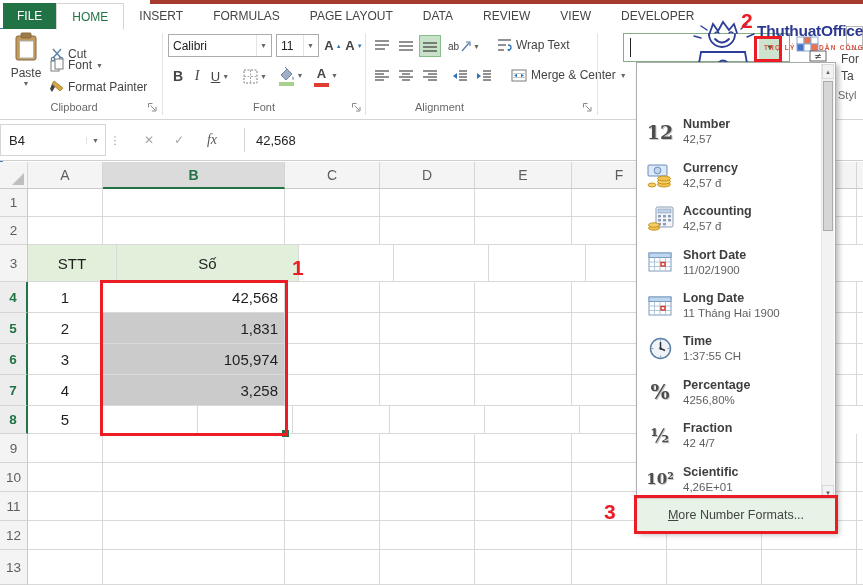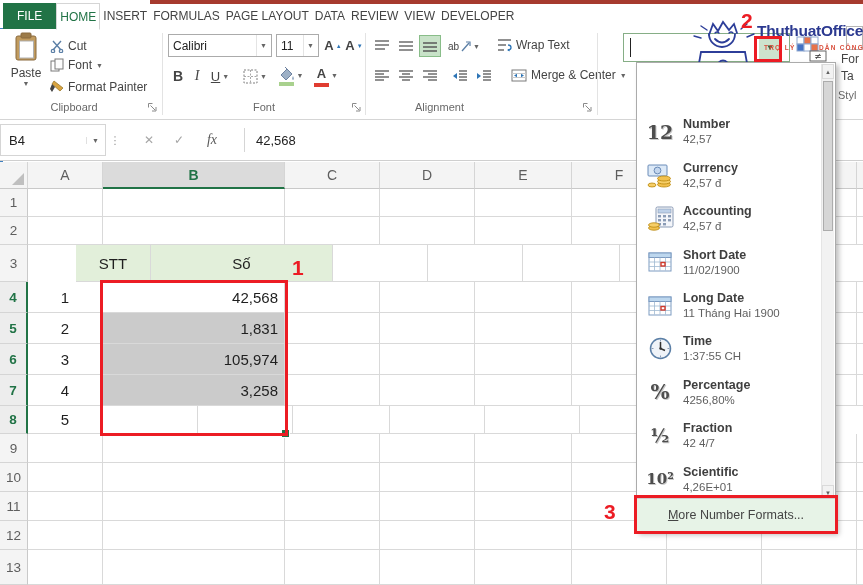--- a/index.html
+++ b/index.html
@@ -4,21 +4,21 @@
 <style>
   html,body{margin:0;padding:0;background:#fff;}
   #screen{position:relative;width:863px;height:585px;overflow:hidden;background:#fff;
           font-family:"Liberation Sans",sans-serif;-webkit-font-smoothing:antialiased;}
   .abs{position:absolute;}
   
   .top-strip{left:150px;top:0;right:0;height:4px;background:#A63A2E;}
   .left-dash{left:0;top:28px;bottom:0;width:3px;
              background:repeating-linear-gradient(180deg,#3F7FBF 0 6px,transparent 6px 12px);}
   .tab-bar{left:3px;top:3px;right:0;height:26px;display:flex;align-items:stretch;z-index:2;}
-  .tab{display:flex;align-items:center;padding:0 3px;font-size:12px;color:#444;cursor:default;white-space:nowrap;}
+  .tab{display:flex;align-items:center;padding:0 15px;font-size:12px;color:#444;cursor:default;white-space:nowrap;}
   .tab.file{background:#217346;color:#fff;padding:0 14px;}
   .tab.active{background:#fff;color:#217346;border:1px solid #D5D5D5;border-bottom:1px solid #fff;margin-bottom:-1px;}
   
   .ribbon{left:0;top:29px;right:0;height:90px;background:#fff;border-bottom:1px solid #D5D5D5;}
   .gdiv{top:4px;width:1px;height:82px;background:#E3E3E3;}
   .grp-label{font-size:11px;color:#696969;text-align:center;}
   .launcher{width:11px;height:11px;}
   .sbtn{position:absolute;display:flex;align-items:center;gap:4px;font-size:12px;color:#444;white-space:nowrap;}
   .arrow{font-size:7px;color:#666;}
   .combo{position:absolute;border:1px solid #ABABAB;background:#fff;display:flex;align-items:center;
@@ -120,21 +120,21 @@
         <span style="display:inline-block;margin-top:1px;">
           <svg width="26" height="30" viewBox="0 0 26 30">
               <rect x="3" y="4" width="20" height="24" rx="2" fill="#C19B5E" stroke="#8A6B3F"></rect>
               <rect x="8" y="1" width="10" height="5" rx="1" fill="#9C7B49" stroke="#8A6B3F"></rect>
               <rect x="6.5" y="9" width="14" height="17" fill="#fff" stroke="#B0B0B0"></rect>
             </svg>
         </span>
         <div style="font-size:12px;color:#444;">Paste</div>
         <div class="arrow">▼</div>
       </div>
-      <div class="sbtn" style="left:48px;top:8px;text-align:right;">
+      <div class="sbtn" style="left:48px;top:16px;text-align:right;">
         <span>
             <svg width="14" height="14" viewBox="0 0 14 14">
               <path d="M3,2 L11,11 M11,2 L3,11" stroke="#5B7FA6" stroke-width="1.4" fill="none"></path>
               <circle cx="3" cy="12" r="1.7" fill="none" stroke="#5B7FA6" stroke-width="1.2"></circle>
               <circle cx="11" cy="12" r="1.7" fill="none" stroke="#5B7FA6" stroke-width="1.2"></circle>
             </svg>
           </span>
         <span>Cut</span>
       </div>
       <div class="sbtn" style="left:48px;top:27px;">
@@ -394,21 +394,21 @@
         <div class="cell" style="width: 95px; height: 28px;"></div>
         <div class="cell" style="width: 95px; height: 28px;"></div>
         <div class="cell" style="width: 97px; height: 28px;"></div>
         <div class="cell" style="width: 95px; height: 28px;"></div>
         <div class="cell" style="width: 95px; height: 28px;"></div>
         <div class="cell" style="width: 95px; height: 28px;"></div>
         <div class="cell" style="width: 101px; height: 28px;"></div>
       </div>
       <div class="grow" style="height: 37px;">
         <div class="rh" style="height: 37px;">3</div>
-        <div class="cell hdrgreen ctr" style="width: 75px; height: 37px; margin-left: 48px;">STT</div>
+        <div class="cell hdrgreen ctr" style="width: 89px; height: 37px;">STT</div>
         <div class="cell hdrgreen ctr" style="width: 182px; height: 37px;">Số</div>
         <div class="cell" style="width: 95px; height: 37px;"></div>
         <div class="cell" style="width: 95px; height: 37px;"></div>
         <div class="cell" style="width: 97px; height: 37px;"></div>
         <div class="cell" style="width: 95px; height: 37px;"></div>
         <div class="cell" style="width: 95px; height: 37px;"></div>
         <div class="cell" style="width: 95px; height: 37px;"></div>
         <div class="cell" style="width: 101px; height: 37px;"></div>
       </div>
       <div class="grow" style="height: 31px;">

